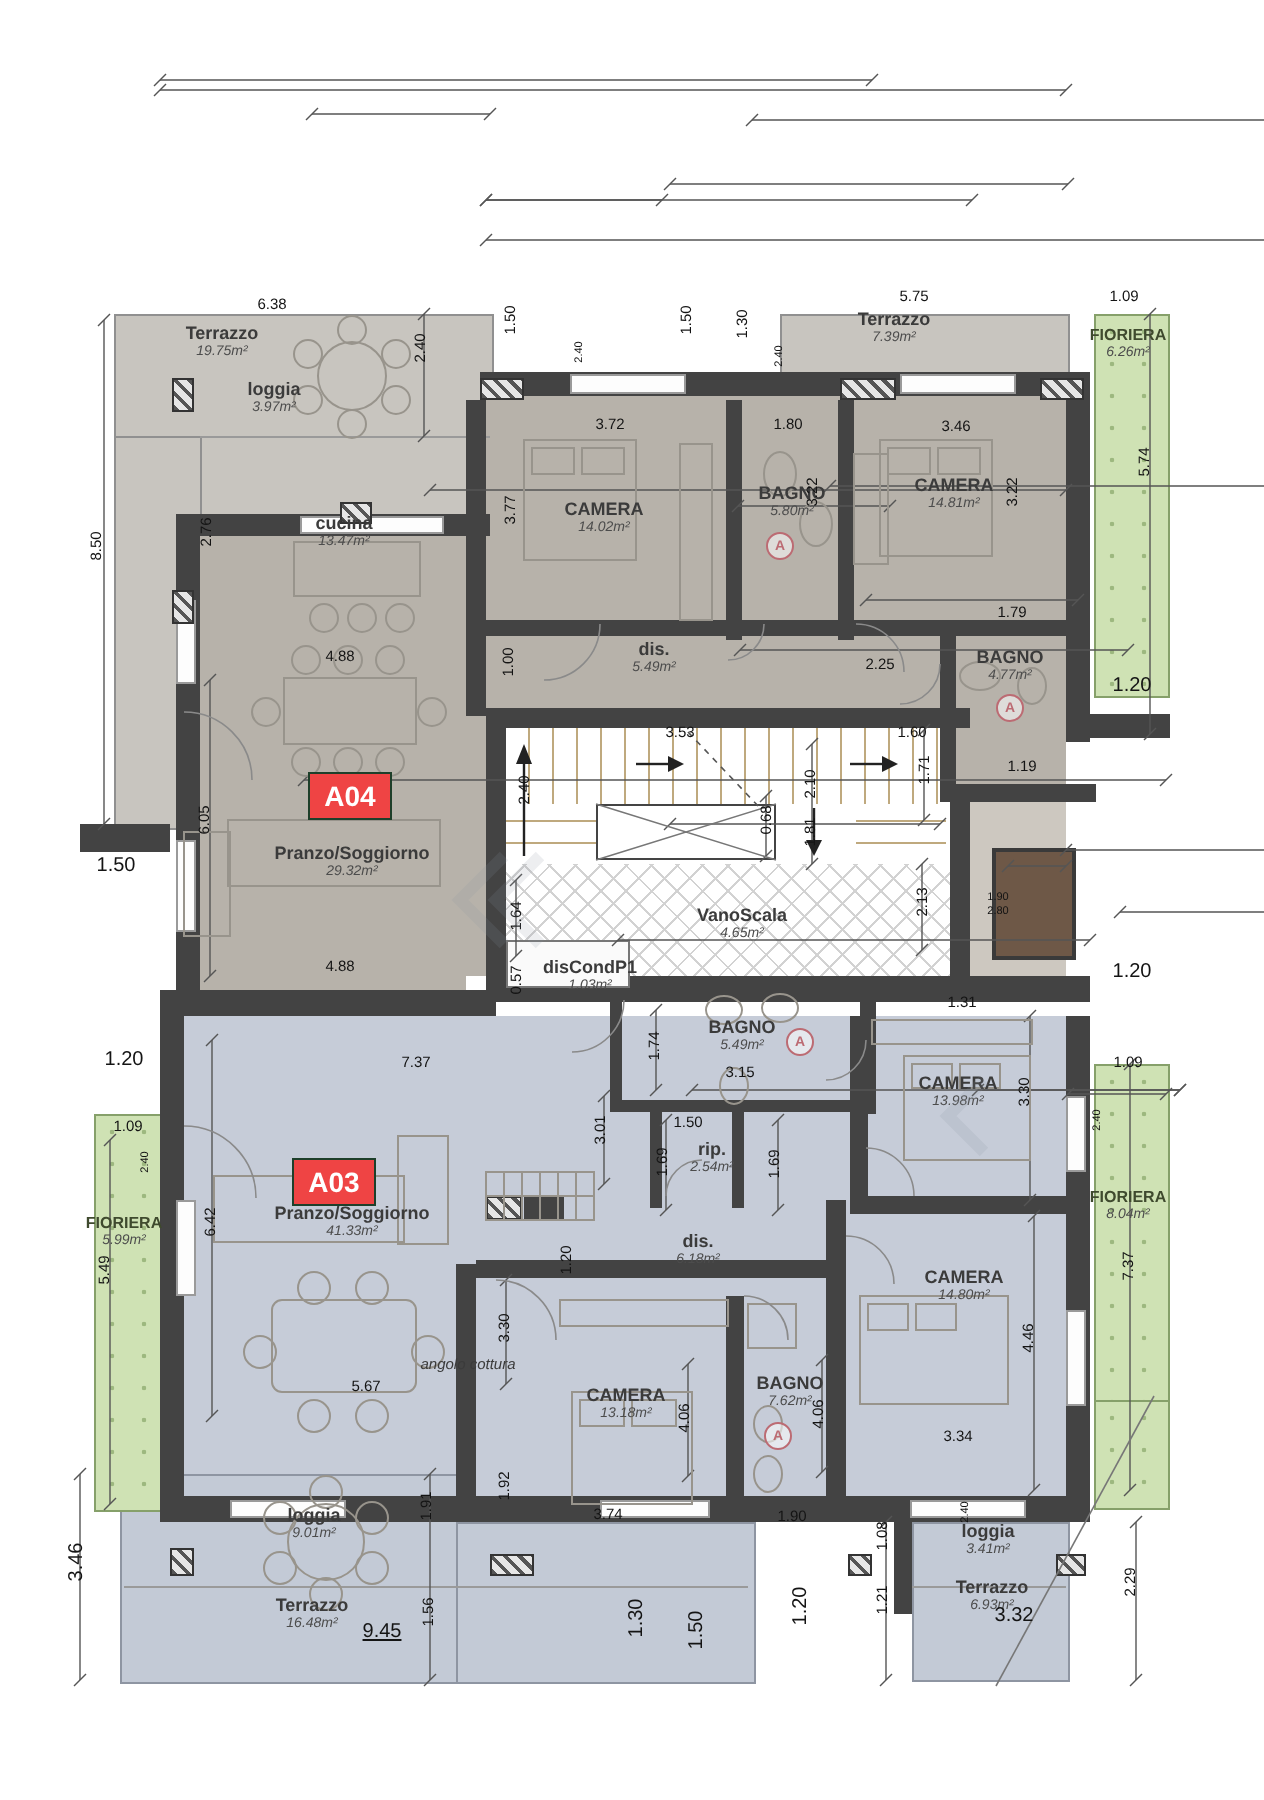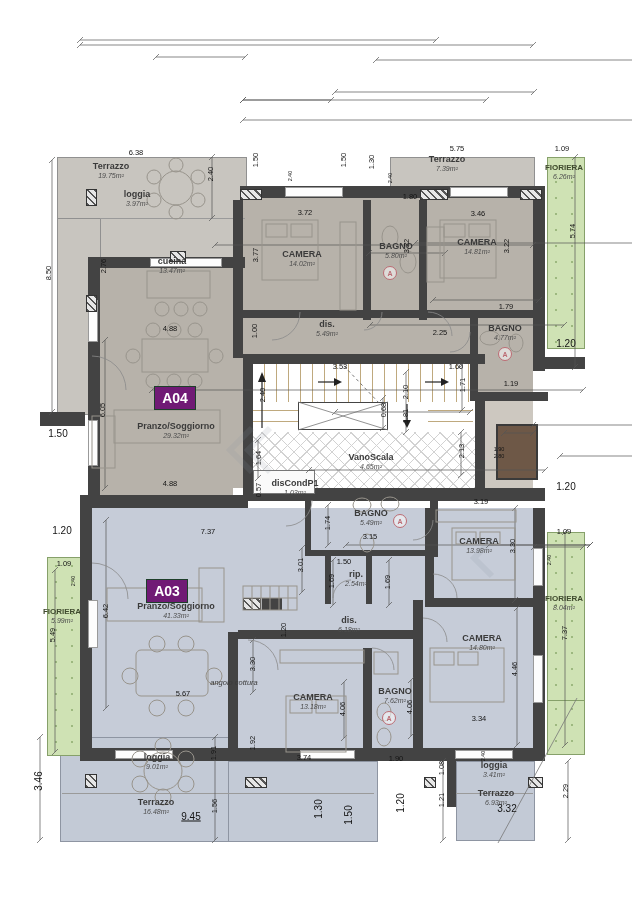--- a/index.html
+++ b/index.html
@@ -38,21 +38,21 @@
   .dm{position:absolute;font-size:7.5px;color:#141414;transform:translate(-50%,-50%);
       white-space:nowrap;z-index:6;}
   .dm.r{transform:translate(-50%,-50%) rotate(-90deg);}
   .dm.l{font-size:10px;}
   .dm.rl{transform:translate(-50%,-50%) rotate(-90deg);font-size:10px;}
   .dm.s{font-size:5.5px;}
   .dm.rs{transform:translate(-50%,-50%) rotate(-90deg);font-size:5.5px;}
   .mk{position:absolute;width:12px;height:12px;border:1px solid #bc6b73;border-radius:50%;
       color:#bc6b73;font-size:7px;font-weight:bold;display:flex;align-items:center;
       justify-content:center;transform:translate(-50%,-50%);background:rgba(255,255,255,.55);z-index:6;}
-  .badge{position:absolute;width:40px;height:22px;background:#701a75;color:#fff;font-weight:bold;
+  .badge{position:absolute;width:40px;height:22px;background:#ef4444;color:#fff;font-weight:bold;
          font-size:14px;display:flex;align-items:center;justify-content:center;z-index:6;
          border:1px solid #1e3f2a;}
   svg{position:absolute;left:0;top:0;z-index:5;}
   #wm{position:absolute;left:0;top:0;z-index:7;opacity:.15;pointer-events:none;}
 </style>
 </head>
 <body>
 
 <div id="stage">
 
@@ -251,38 +251,38 @@
         <span class="ar">3.41m²</span>
       </div>
       <div class="rl " style="left: 496px; top: 798px;">
         <span class="nm">Terrazzo</span>
         <span class="ar">6.93m²</span>
       </div>
       <div class="dm " style="left: 136px; top: 152px;">6.38</div>
       <div class="dm " style="left: 457px; top: 148px;">5.75</div>
       <div class="dm " style="left: 562px; top: 148px;">1.09</div>
       <div class="dm " style="left: 305px; top: 212px;">3.72</div>
-      <div class="dm " style="left: 394px; top: 196px; margin-left: 16px;">1.80</div>
+      <div class="dm " style="left: 394px; top: 212px;">1.80</div>
       <div class="dm " style="left: 478px; top: 213px;">3.46</div>
       <div class="dm " style="left: 170px; top: 328px;">4.88</div>
       <div class="dm " style="left: 440px; top: 332px;">2.25</div>
       <div class="dm " style="left: 506px; top: 306px;">1.79</div>
       <div class="dm l" style="left: 566px; top: 343px;">1.20</div>
       <div class="dm " style="left: 340px; top: 366px;">3.53</div>
       <div class="dm " style="left: 456px; top: 366px;">1.60</div>
       <div class="dm " style="left: 511px; top: 383px;">1.19</div>
       <div class="dm " style="left: 170px; top: 483px;">4.88</div>
       <div class="dm l" style="left: 566px; top: 486px;">1.20</div>
       <div class="dm l" style="left: 58px; top: 433px;">1.50</div>
       <div class="dm l" style="left: 62px; top: 530px;">1.20</div>
       <div class="dm " style="left: 64px; top: 563px;">1.09</div>
       <div class="dm " style="left: 208px; top: 531px;">7.37</div>
       <div class="dm " style="left: 370px; top: 536px;">3.15</div>
       <div class="dm " style="left: 344px; top: 561px;">1.50</div>
-      <div class="dm " style="left: 481px; top: 501px;">3.19</div>
+      <div class="dm " style="left: 481px; top: 501px;">1.31</div>
       <div class="dm " style="left: 564px; top: 531px;">1.09</div>
       <div class="dm " style="left: 183px; top: 693px;">5.67</div>
       <div class="dm " style="left: 304px; top: 757px;">3.74</div>
       <div class="dm " style="left: 396px; top: 758px;">1.90</div>
       <div class="dm " style="left: 479px; top: 718px;">3.34</div>
       <div class="dm l" style="left: 507px; top: 808px;">3.32</div>
       <div class="dm l" style="left: 191px; top: 816px; text-decoration: underline;">9.45</div>
       <div class="dm r" style="left: 255px; top: 160px;">1.50</div>
       <div class="dm r" style="left: 343px; top: 160px;">1.50</div>
       <div class="dm r" style="left: 371px; top: 162px;">1.30</div>

